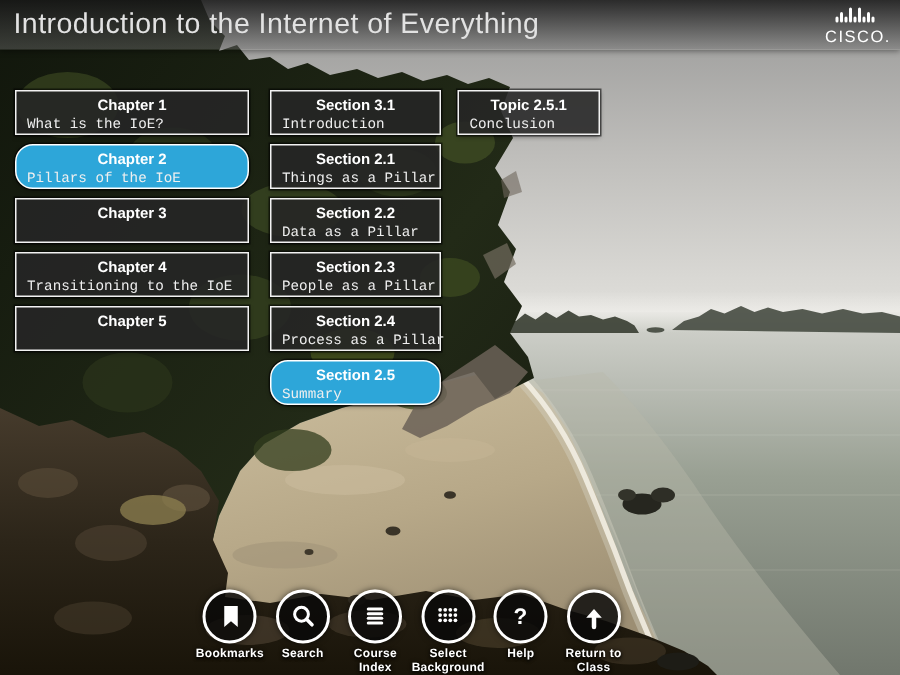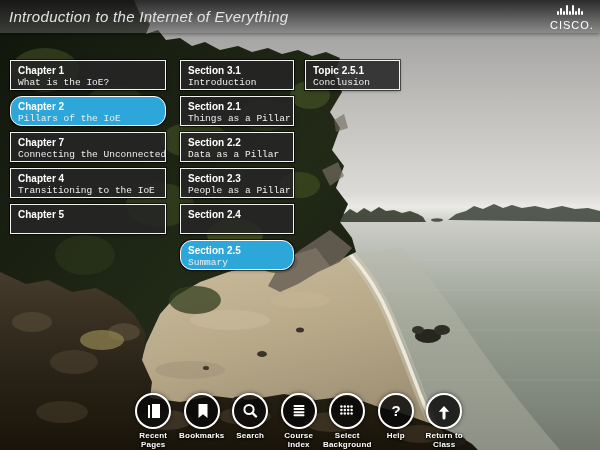--- a/index.html
+++ b/index.html
@@ -9,35 +9,35 @@
   }
   .stage svg.bg{position:absolute;left:0;top:0;}
 
   
   .header{
     position:absolute;left:0;top:0;width:600px;height:33px;
     background:linear-gradient(to bottom, rgba(24,24,24,.85), rgba(110,110,110,.45));
     box-shadow:0 1px 4px rgba(0,0,0,.45);
     display:flex;align-items:center;z-index:30;
   }
-  .page-title{color:#e2e2e2;font-size:15px;letter-spacing:.3px;padding-left:9px;font-weight:normal;font-style:italic;}
+  .page-title{color:#e2e2e2;font-size:19px;letter-spacing:.3px;padding-left:9px;font-weight:normal;}
   .cisco{position:absolute;right:10px;top:4px;width:40px;text-align:center;color:#fff;}
   .cisco-bars{display:flex;align-items:flex-end;justify-content:center;gap:1px;height:11px;}
   .cisco-bars i{display:block;width:2px;background:#fff;border-radius:1px;}
   .cisco-word{font-size:11px;font-weight:normal;letter-spacing:1px;line-height:10px;}
 
   
   .tile{
     position:absolute;box-sizing:border-box;width:156px;height:30px;
     background:rgba(38,38,38,.88);
     border:1px solid #f2f2f2;
     box-shadow:0 0 0 1px rgba(0,0,0,.55), 0 1px 3px rgba(0,0,0,.4);
     color:#fff;padding:3px 7px 0 7px;cursor:pointer;z-index:20;
   }
-  .tile .k{display:block;font-size:10px;font-weight:bold;line-height:13px;white-space:nowrap;}
+  .tile .k{display:block;font-size:10px;font-weight:bold;line-height:13px;white-space:nowrap;text-align:center;}
   .tile .t{display:block;font-size:9.5px;line-height:12px;color:#efefef;white-space:nowrap;font-family:Liberation Mono, monospace;}
   .tile.active{background:#2da6d9;border-color:#ffffff;border-radius:12px;}
   .col-chapters .tile{left:10px;}
   .col-sections .tile{left:180px;width:114px;}
   .col-topics .tile{left:305px;width:95px;}
 
   
   .toolbar{
     position:absolute;left:129px;bottom:1px;display:flex;z-index:30;
   }
@@ -184,22 +184,21 @@
   <div class="col-chapters">
     <div class="tile" style="top:60px">
       <span class="k">Chapter 1</span>
       <span class="t">What is the IoE?</span>
     </div>
     <div class="tile active" style="top:96px">
       <span class="k">Chapter 2</span>
       <span class="t">Pillars of the IoE</span>
     </div>
     <div class="tile" style="top:132px">
-      <span class="k">Chapter 7</span>
-      <span class="t">Connecting the Unconnected</span>
+      <span class="k">Chapter 3</span>
     </div>
     <div class="tile" style="top:168px">
       <span class="k">Chapter 4</span>
       <span class="t">Transitioning to the IoE</span>
     </div>
     <div class="tile" style="top:204px">
       <span class="k">Chapter 5</span>
     </div>
   </div>
 
@@ -215,46 +214,37 @@
     <div class="tile" style="top:132px">
       <span class="k">Section 2.2</span>
       <span class="t">Data as a Pillar</span>
     </div>
     <div class="tile" style="top:168px">
       <span class="k">Section 2.3</span>
       <span class="t">People as a Pillar</span>
     </div>
     <div class="tile" style="top:204px">
       <span class="k">Section 2.4</span>
+      <span class="t">Process as a Pillar</span>
     </div>
     <div class="tile active" style="top:240px">
       <span class="k">Section 2.5</span>
       <span class="t">Summary</span>
     </div>
   </div>
 
   <div class="col-topics">
     <div class="tile" style="top:60px">
       <span class="k">Topic 2.5.1</span>
       <span class="t">Conclusion</span>
     </div>
   </div>
 
   <div class="toolbar">
 
-    <button class="tool">
-      <span class="ring">
-        <svg width="22" height="22" viewBox="0 0 22 22">
-          <path d="M7 5 v13" stroke="#fff" stroke-width="2"></path>
-          <rect x="10" y="4" width="8" height="14" fill="#fff"></rect>
-        </svg>
-      </span>
-      <span class="lbl">Recent
-Pages</span>
-    </button>
 
     <button class="tool">
       <span class="ring">
         <svg width="22" height="22" viewBox="0 0 22 22">
           <path d="M7.5 4 h9 v14 l-4.5 -3.8 -4.5 3.8 z" fill="#fff"></path>
         </svg>
       </span>
       <span class="lbl">Bookmarks</span>
     </button>
 

